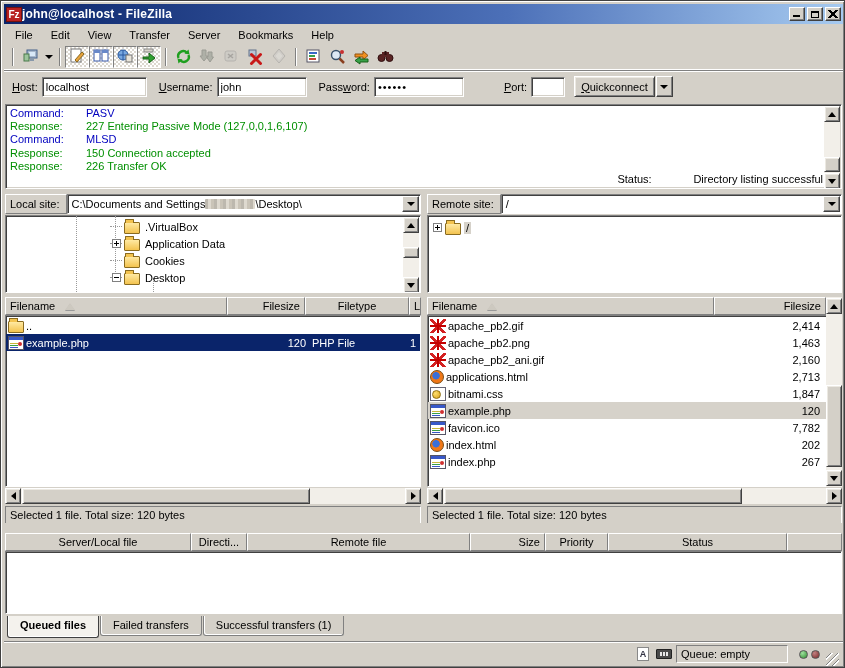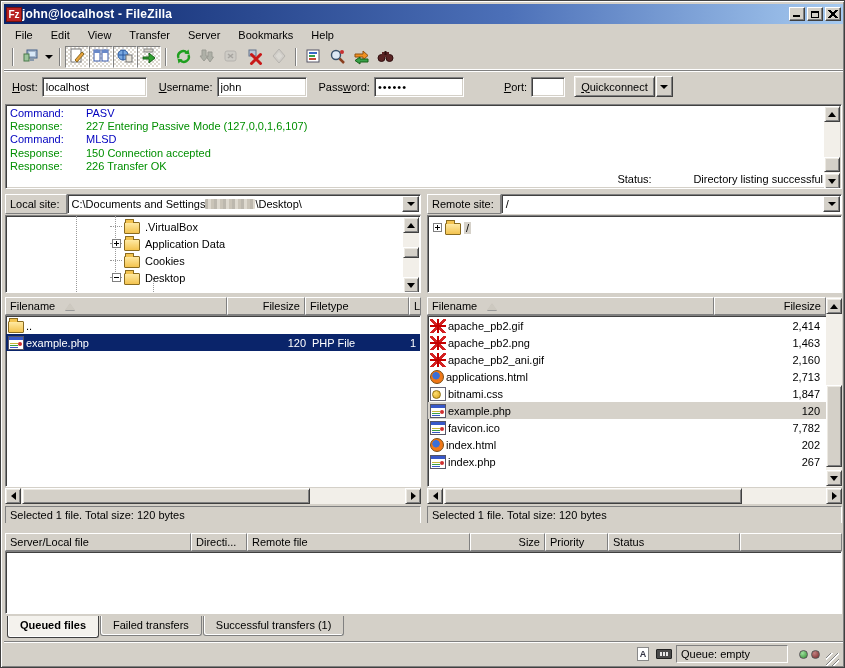--- a/index.html
+++ b/index.html
@@ -6,21 +6,21 @@
   html,body { width:845px; height:668px; }
   body { font-family:"Liberation Sans", sans-serif; font-size:11px; color:#000; background:#d4d0c8; }
 
   .window { position:relative; width:845px; height:668px; background:#d4d0c8;
             border:1px solid #404040; box-shadow: inset 1px 1px 0 #fff, inset -1px -1px 0 #808080, inset 2px 2px 0 #d4d0c8; }
 
   
   .sunken { border:1px solid; border-color:#808080 #fff #fff #808080;
             box-shadow: inset 1px 1px 0 #404040, inset -1px -1px 0 #d4d0c8; background:#fff; }
   .hdrcell { border:1px solid; border-color:#fff #808080 #808080 #fff; background:#d4d0c8;
-             padding:2px 4px; white-space:nowrap; overflow:hidden; }
+             padding:2px 4px; white-space:nowrap; overflow:hidden;text-align:center; }
 
   
   .titlebar { position:absolute; top:3px; left:3px; width:839px; height:20px;
               background:linear-gradient(90deg,#0a246a 0%,#4c70b8 60%,#a6caf0 100%);
               display:flex; align-items:center; padding:0 2px; }
   .fzicon { width:16px; height:15px; background:#b82020; border:1px solid #701010; color:#fff;
             font-weight:bold; font-size:10px; line-height:13px; text-align:center; }
   .title-text { color:#fff; font-weight:bold; font-size:12px; letter-spacing:0.2px; flex:1;
                 white-space:nowrap; overflow:hidden; }
   .cap-btns { display:flex; gap:2px; }
@@ -155,21 +155,21 @@
   [data-name="php-file-icon"]::before { content:""; position:absolute; left:0; top:0; right:0; height:3px; background:#3858c8; }
   [data-name="php-file-icon"]::after { content:""; position:absolute; right:1px; top:5px; width:4px; height:4px;
       border-radius:50%; background:#d03030; }
   [data-name="php-file-icon"] i { position:absolute; left:1px; bottom:1px; width:8px; height:1px; background:#3858c8;
       box-shadow:0 -2px 0 #38a048, 0 -4px 0 #c8b838; }
 
   
   .statrow { position:absolute; height:18px; background:#d4d0c8; border:1px solid; border-color:#808080 #fff #fff #808080;
              padding:2px 4px; white-space:nowrap; overflow:hidden; }
   .queuehdr { position:absolute; top:532px; left:4px; width:837px; height:18px; display:flex; }
-  .q-c0{width:186px;} .q-c1{width:56px;} .q-c2{width:223px;} .q-c3{width:75px; text-align:right;} .q-c4{width:63px;} .q-c5{width:132px;} .q-c6{flex:1;}
+  .q-c0{width:186px;} .q-c1{width:56px;} .q-c2{width:223px;} .q-c3{width:75px; text-align:right;} .q-c4{width:63px;} .q-c5{width:179px;} .q-c6{flex:1;}
   .queuebody { position:absolute; top:550px; left:4px; width:837px; height:63px; background:#fff;
                border:1px solid; border-color:#808080 #fff #fff #808080; box-shadow: inset 1px 1px 0 #404040; }
 
   
   .tabsrow { position:absolute; top:615px; left:4px; width:837px; height:22px; display:flex; align-items:flex-start; padding-left:2px; }
   .tab { height:20px; padding:3px 12px 0 12px; background:#d4d0c8; border:1px solid #808080; border-top:none;
          border-radius:0 0 3px 3px; margin-right:1px; box-shadow: inset 1px -1px 0 #fff; white-space:nowrap; }
   .tab.active { background:#f4f2ed; font-weight:bold; height:22px; border-color:#404040; z-index:2; }
 
   

